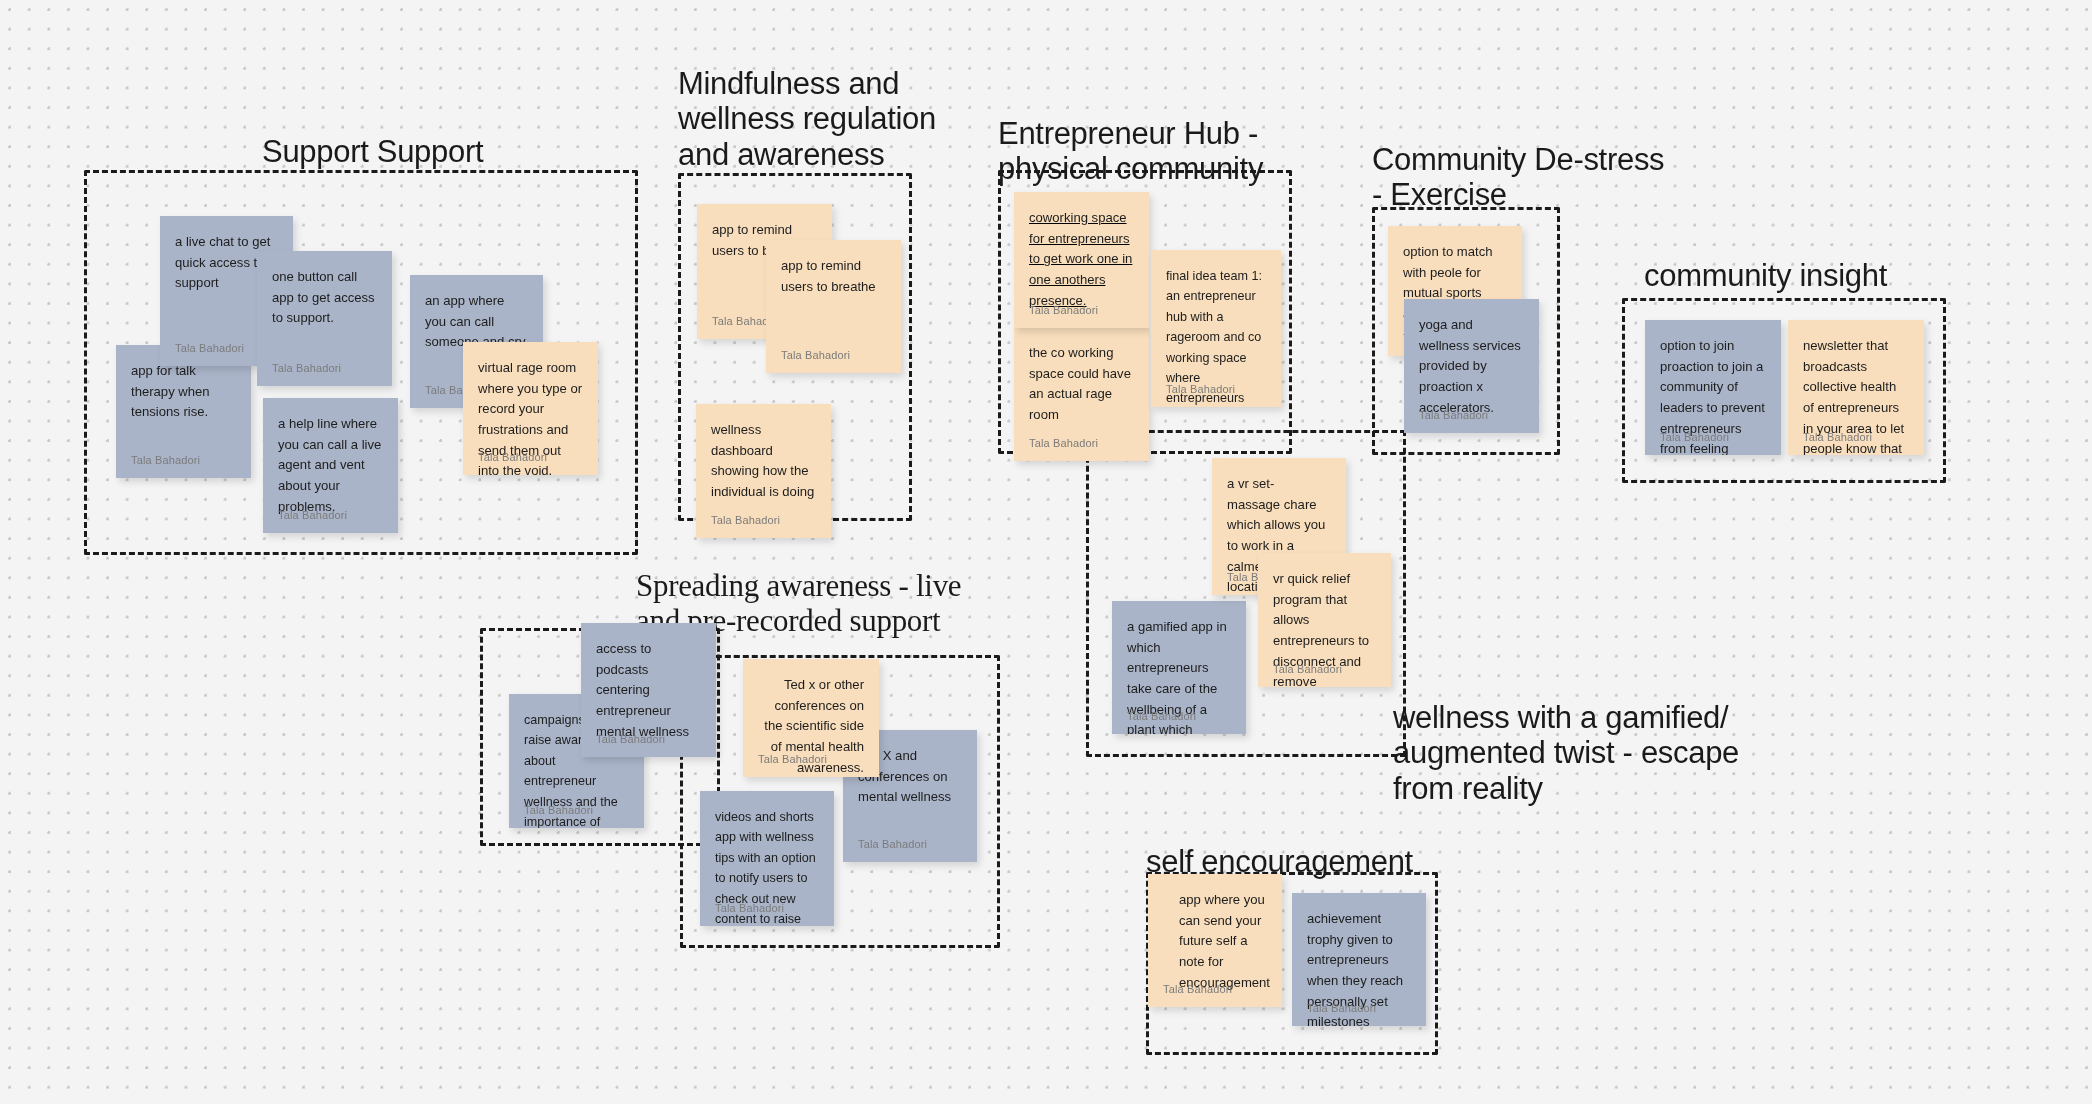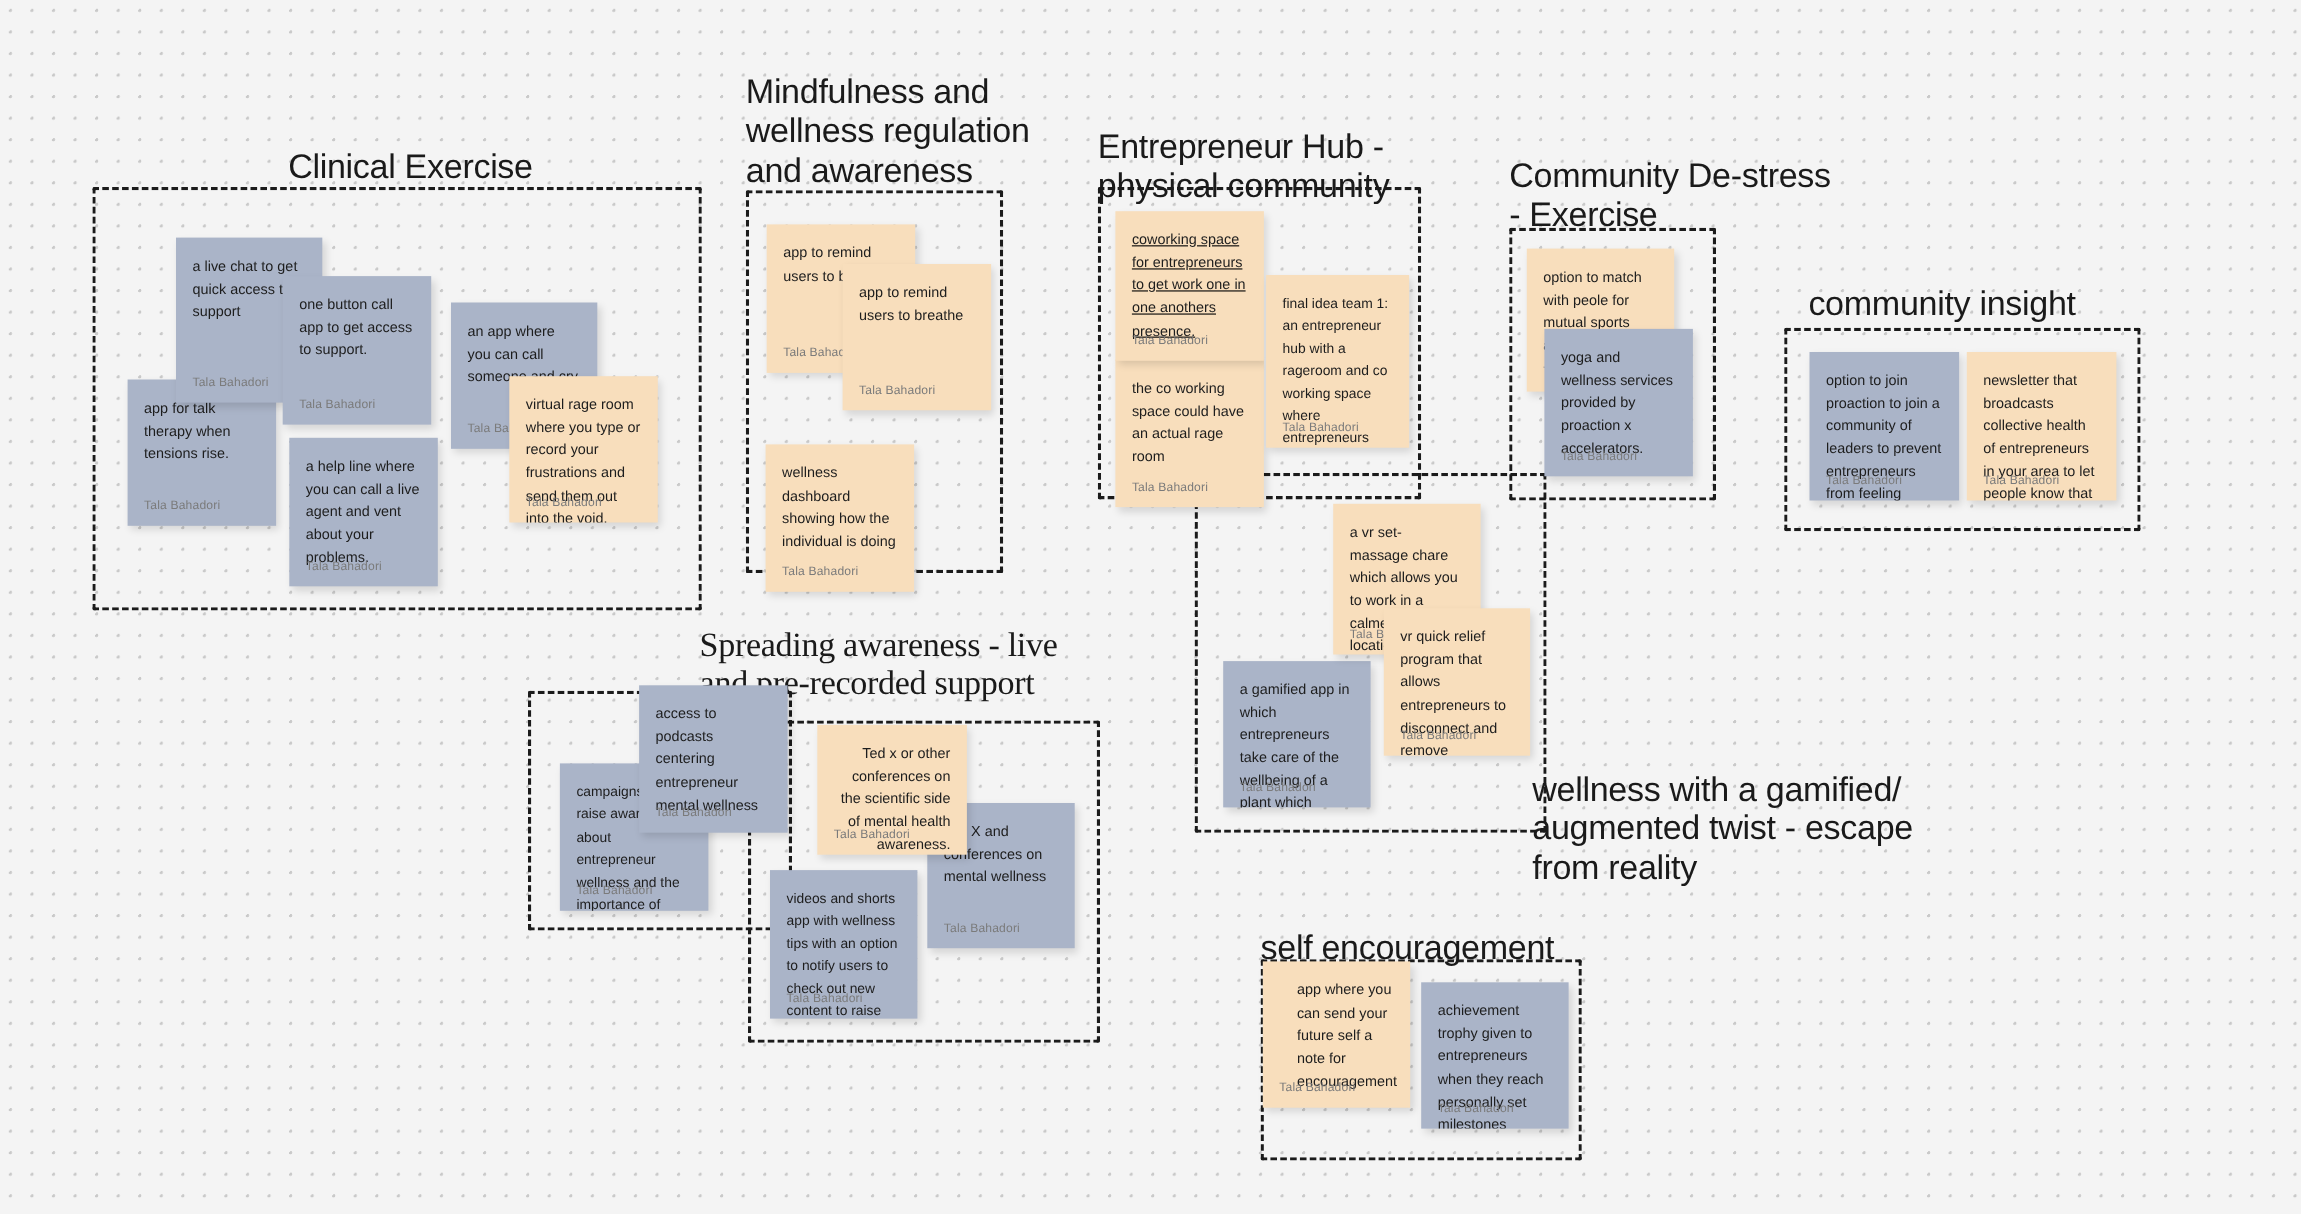--- a/index.html
+++ b/index.html
@@ -65,21 +65,21 @@
     color: #7b7b7b;
     letter-spacing: 0.15px;
   }
   .note.big .note-text { font-size: 13.1px; line-height: 1.58; }
 </style>
 </head>
 <body>
 
 <div id="board">
     <div class="frame" style="left: 84px; top: 170px; width: 554px; height: 385px;"></div>
-    <div class="frame-title" style="left: 262px; top: 134px;">Clinical Exercise</div>
+    <div class="frame-title" style="left: 262px; top: 134px;">Support Support</div>
     <div class="note blue big" style="left: 160px; top: 216px; width: 133px; height: 150px; z-index: 6;">
       <span class="note-text">a live chat to get quick access to support</span>
       <span class="note-author">Tala Bahadori</span>
     </div>
     <div class="note blue big" style="left: 257px; top: 251px; width: 135px; height: 135px; z-index: 7;">
       <span class="note-text">one button call app to get access to support.</span>
       <span class="note-author">Tala Bahadori</span>
     </div>
     <div class="note blue big" style="left: 410px; top: 275px; width: 133px; height: 133px; z-index: 6;">
       <span class="note-text">an app where you can call someone and cry</span>

